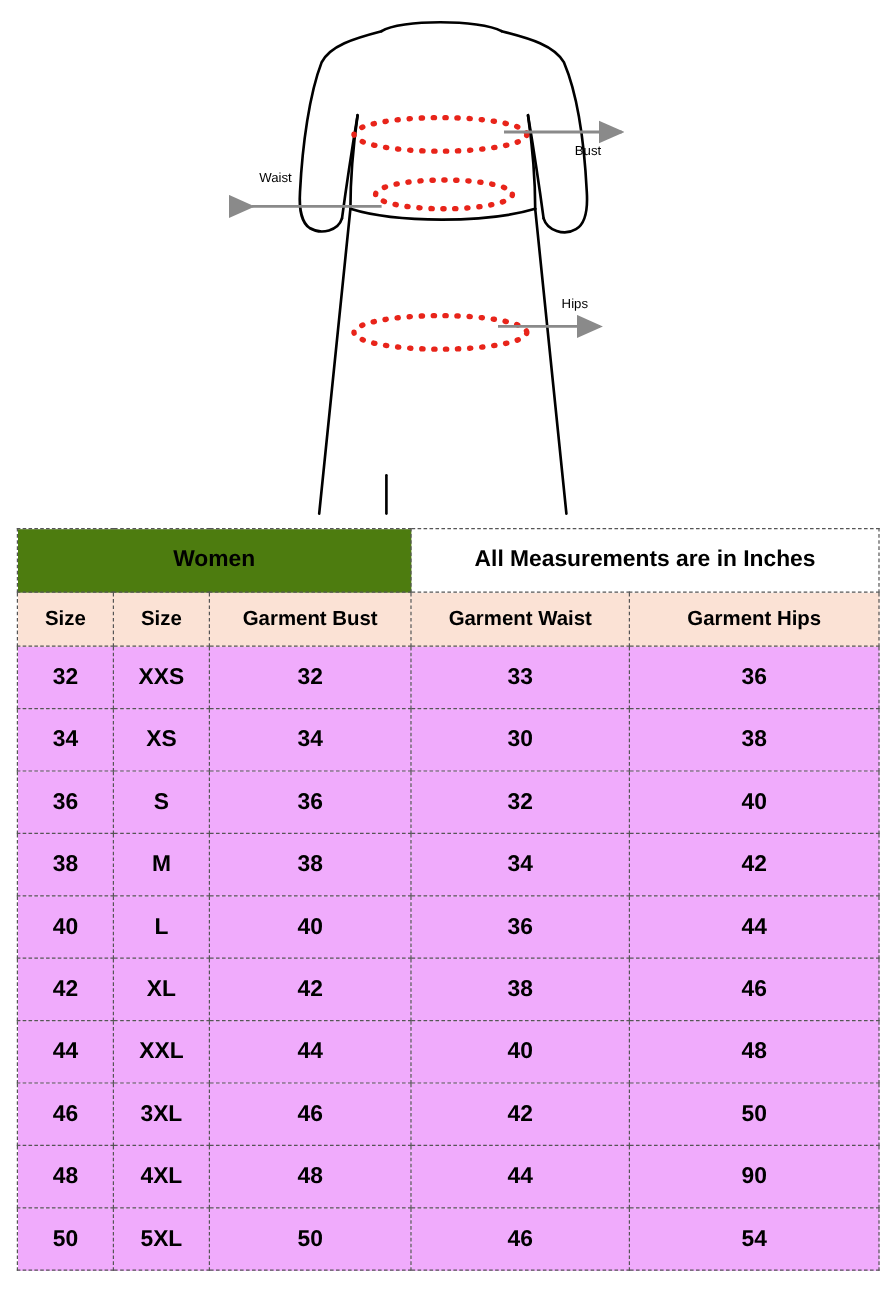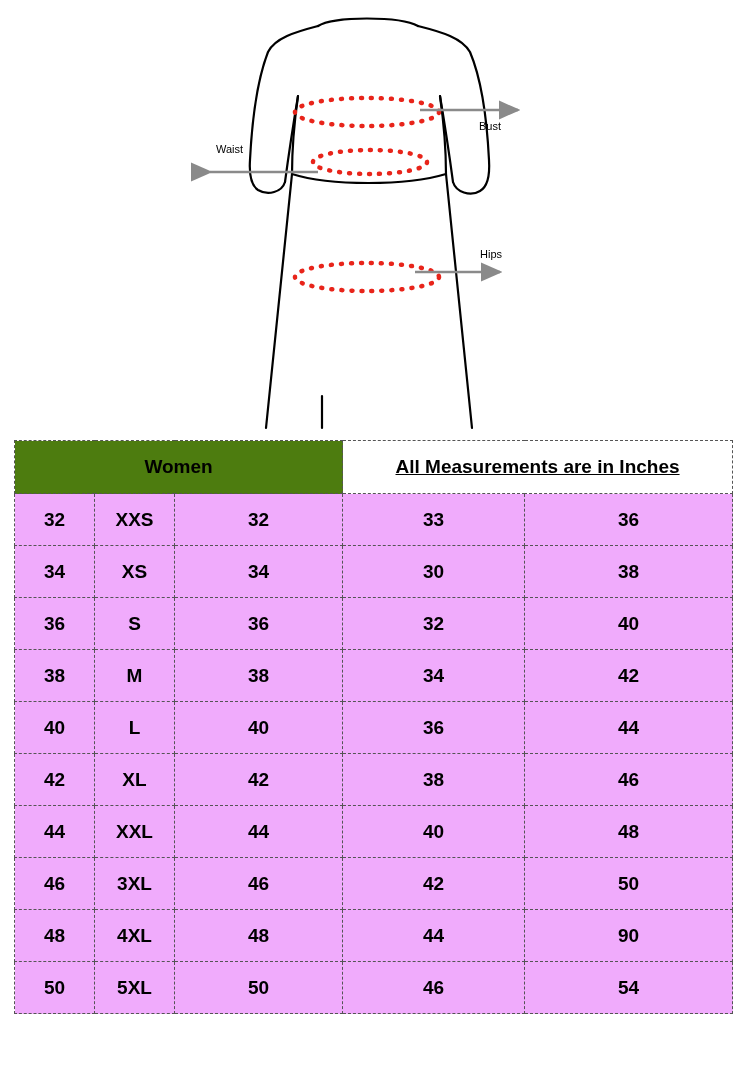--- a/index.html
+++ b/index.html
@@ -34,21 +34,21 @@
   }
   .fig-label {
     position: absolute;
     font-family: "Liberation Sans", sans-serif;
     font-size: 11px;
     color: #000;
     white-space: nowrap;
   }
   .lbl-bust  { left: 479px; top: 120px; }
   .lbl-waist { left: 216px; top: 143px; }
-  .lbl-hips  { left: 480px; top: 248px; }
+  .lbl-hips  { left: 468px; top: 248px; }
 
   
   .table-wrap {
     position: absolute;
     left: 14px;
     top: 440px;
     width: 718px;
   }
   table.size-chart {
     border-collapse: collapse;
@@ -73,21 +73,20 @@
 
   tr.title-row td {
     height: 52px;
     font-size: 19px;
   }
   td.title-women {
     background: #4d7c0f;
   }
   td.title-measure {
     background: #ffffff;
-    text-decoration: underline;
   }
 
   tr.head-row td {
     height: 44px;
     font-size: 17px;
     background: #fbe2d5;
   }
 
   tr.data-row td {
     height: 51px;
@@ -164,20 +163,27 @@
           <col class="c2">
           <col class="c3">
           <col class="c4">
           <col class="c5">
       </colgroup>
       <tbody id="table-body">
         <tr class="title-row">
           <td class="title-women" colspan="3">Women</td>
           <td class="title-measure" colspan="2">All Measurements are in Inches</td>
         </tr>
+        <tr class="head-row">
+          <td>Size</td>
+          <td>Size</td>
+          <td>Garment Bust</td>
+          <td>Garment Waist</td>
+          <td>Garment Hips</td>
+        </tr>
       <tr class="data-row">
             <td>32</td>
             <td>XXS</td>
             <td>32</td>
             <td>33</td>
             <td>36</td>
           </tr>
           <tr class="data-row">
             <td>34</td>
             <td>XS</td>

